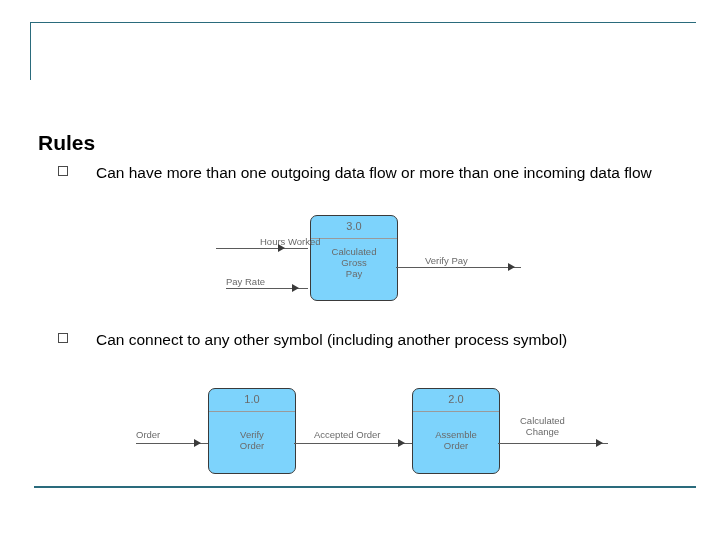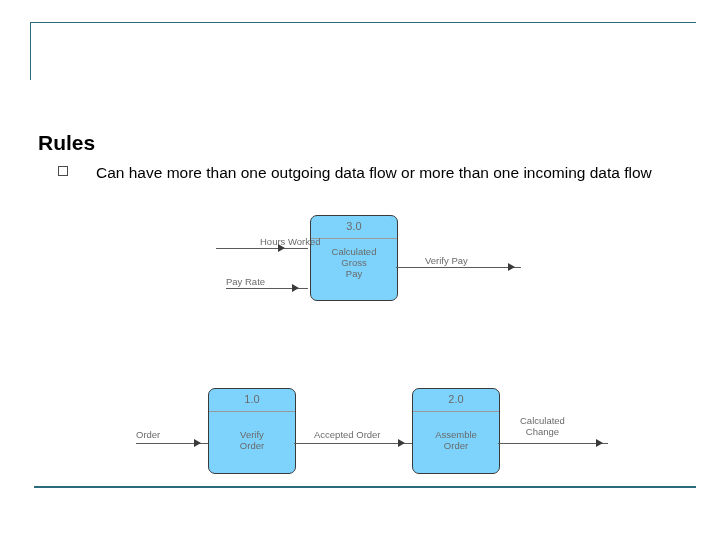--- a/index.html
+++ b/index.html
@@ -157,20 +157,24 @@
   <div class="rule-bottom"></div>
 
 
   <div class="rules-head">Rules</div>
 
   <div class="bullet" id="bullet-1">
     <span class="marker"></span>
     <span class="btext">Can have more than one outgoing data flow or more than one incoming data flow</span>
   </div>
 
+  <div class="bullet" id="bullet-2">
+    <span class="marker"></span>
+    <span class="btext">Can connect to any other symbol (including another process symbol)</span>
+  </div>
 
   <div class="diagram" id="diag1" style="left:210px; top:215px; width:330px; height:90px;">
 
     <div class="proc-box" style="left:100px; top:0px; width:86px; height:84px;">
       <div class="proc-num" style="top:4px;">3.0</div>
       <div class="proc-sep" style="top:22px;"></div>
       <div class="proc-label" style="top:30px;">
         <span>Calculated</span><br>
         <span>Gross</span><br>
         <span>Pay</span>

